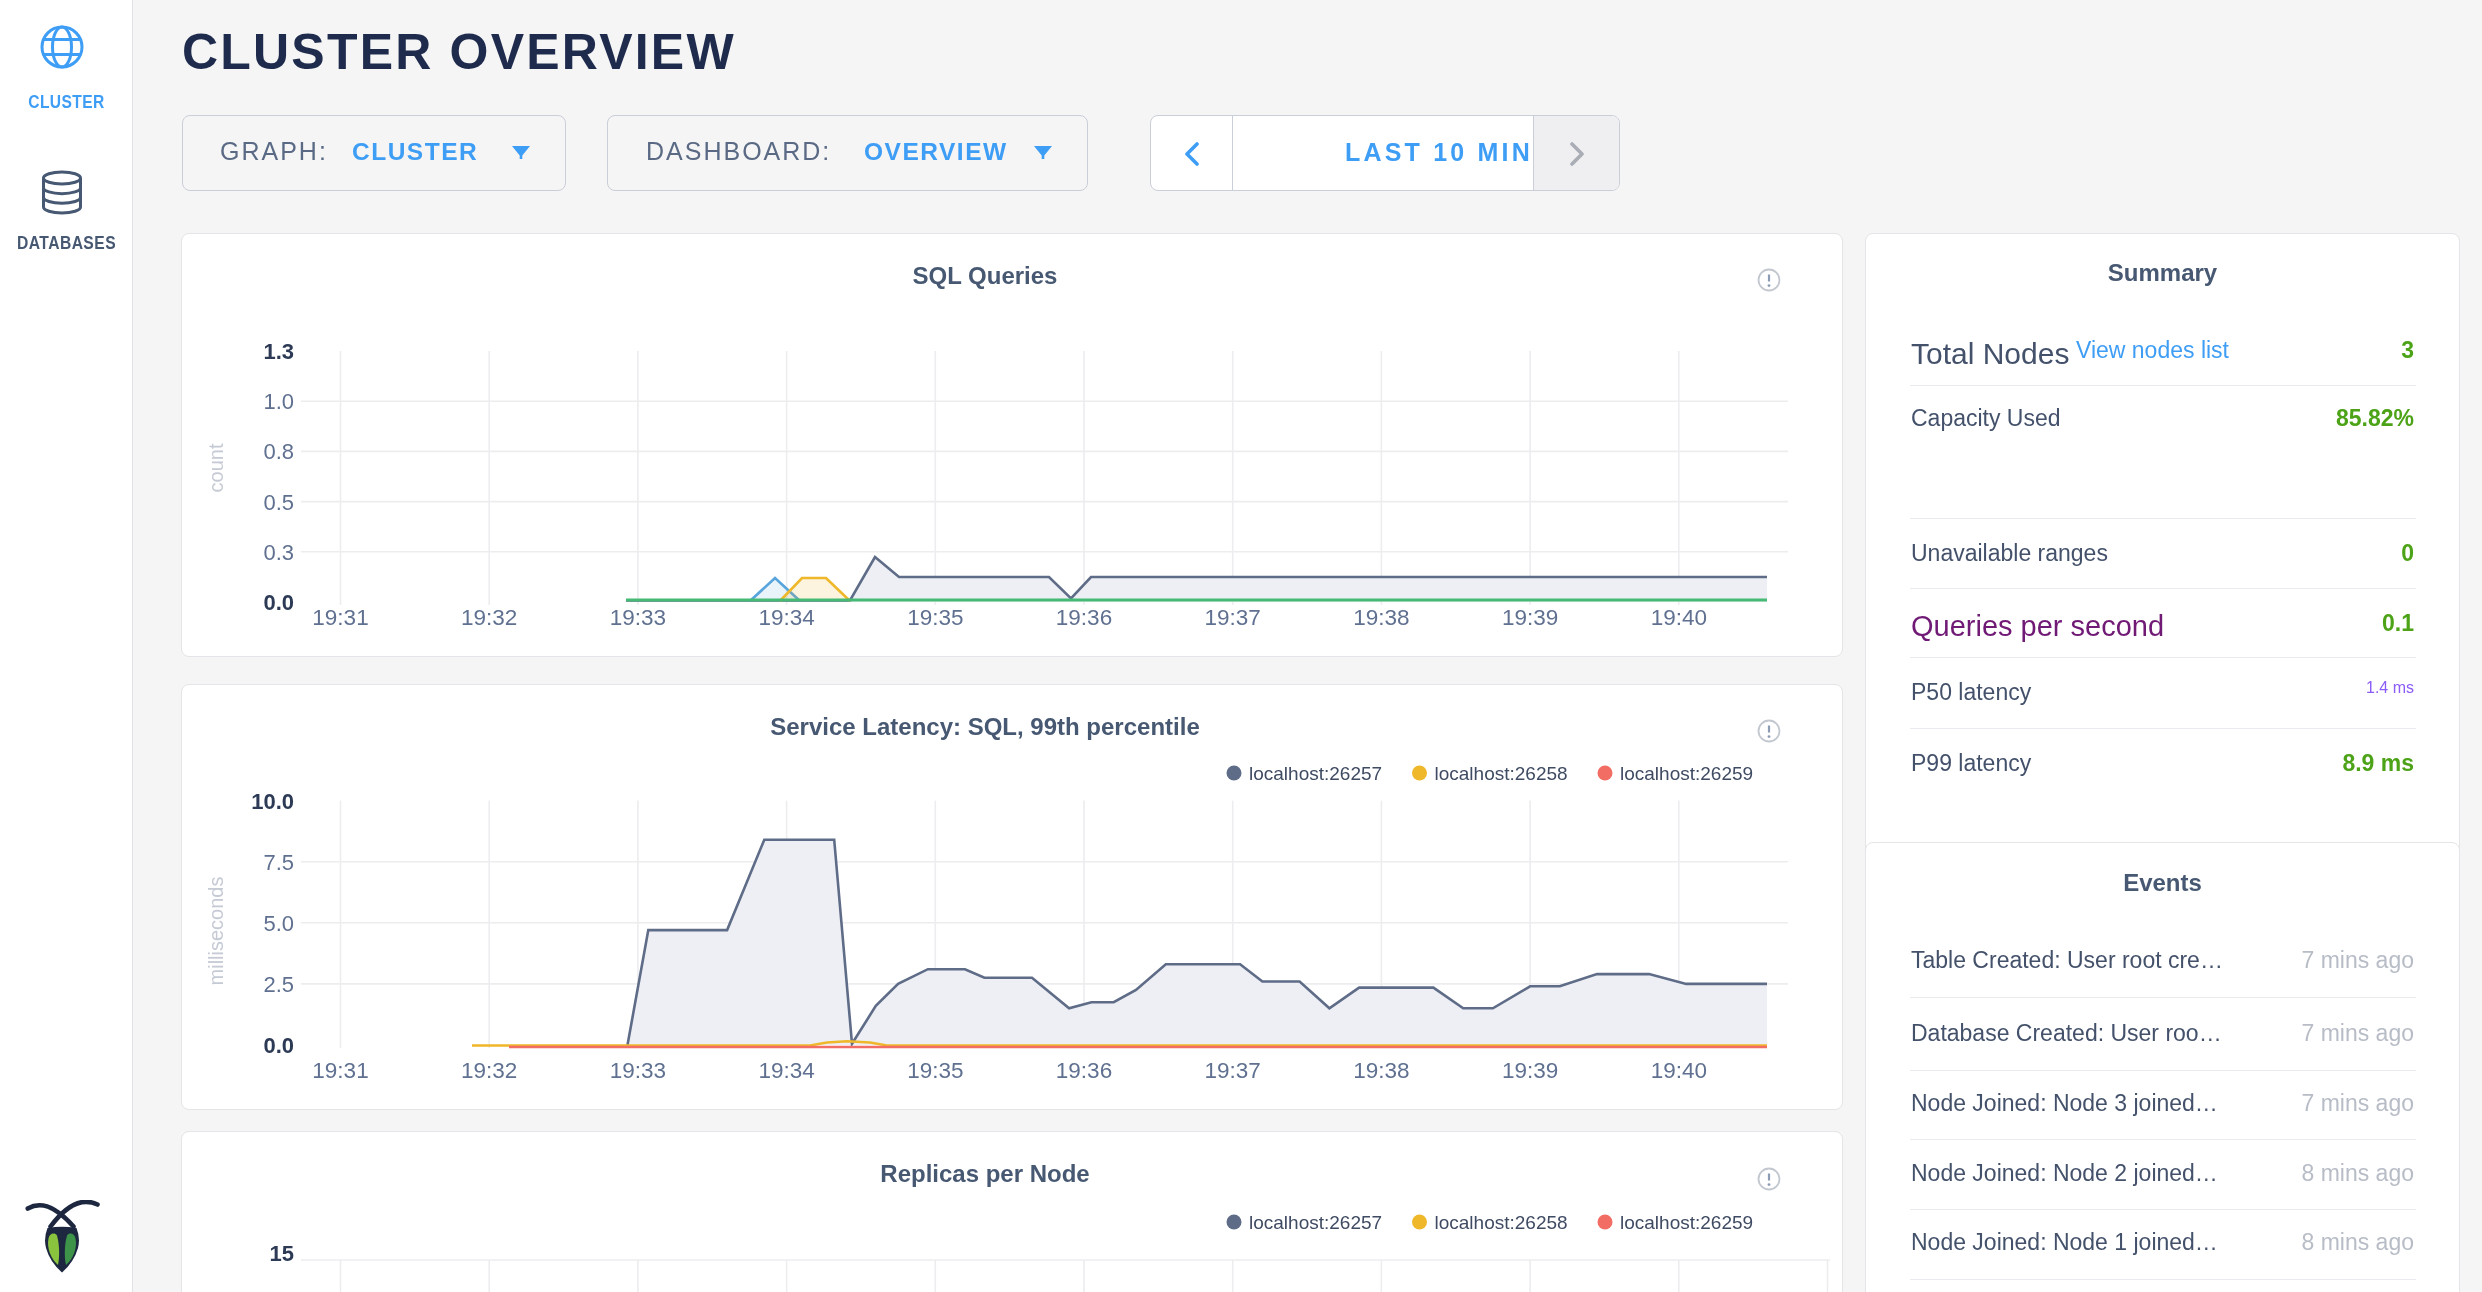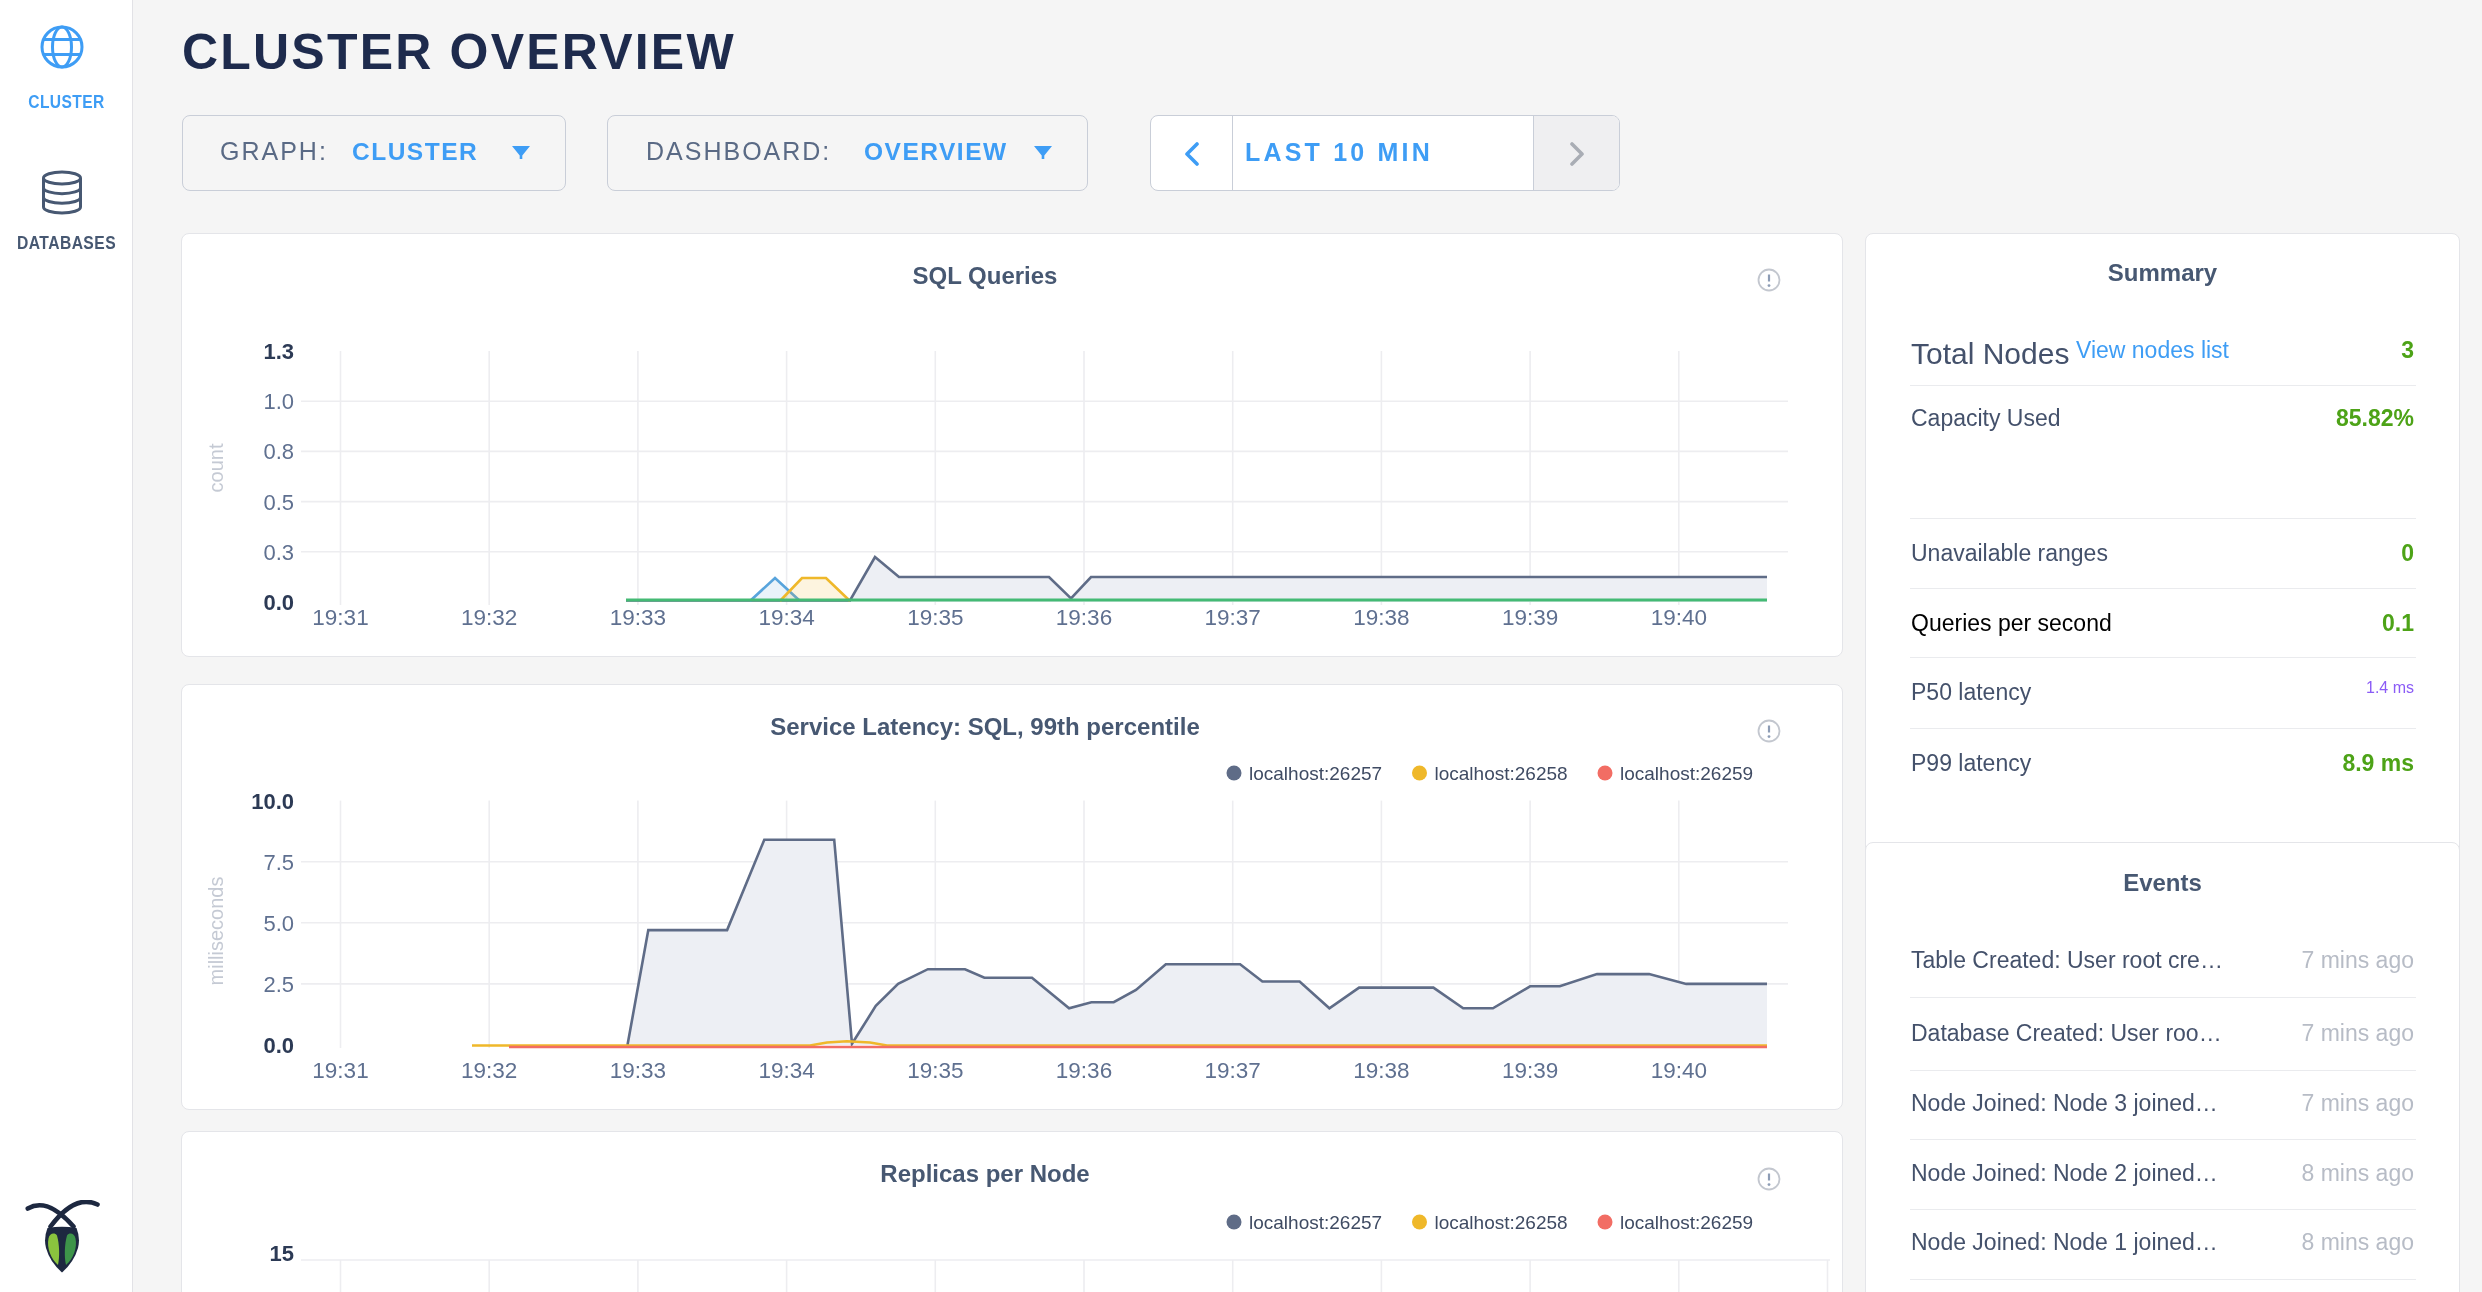--- a/index.html
+++ b/index.html
@@ -55,21 +55,21 @@
   <svg class="abs" style="right:35px;top:30px" width="18" height="14" viewBox="0 0 18 14">
       <path d="M0,0 L18,0 L10.3,9.5 L10.3,13 L7.7,13 L7.7,9.5 Z" fill="#3e9df5"></path>
     </svg>
 </div>
 
 <div class="ctrl" style="left:1150px;top:115px;width:470px;height:76px;background:#fff;overflow:hidden">
   <div class="abs" style="left:0;top:0;width:82px;height:76px;border-right:1.6px solid #c9ced8"></div>
   <svg class="abs" style="left:33px;top:26px" width="16" height="24" viewBox="0 0 16 24">
       <polyline points="13,2 3,12 13,22" fill="none" stroke="#3e9df5" stroke-width="3.6" stroke-linecap="round" stroke-linejoin="round"></polyline>
     </svg>
-  <div class="abs" style="left:94px;top:22px;width:300px;text-align:left;font-size:25px;letter-spacing:3.2px;font-weight:bold;color:#3e9df5">LAST 10 MIN</div>
+  <div class="abs" style="left:82px;top:22px;width:300px;text-align:right;font-size:25px;letter-spacing:3.2px;font-weight:bold;color:#3e9df5">LAST 10 MIN</div>
   <div class="abs" style="left:382px;top:0;width:88px;height:76px;background:#efeff1;border-left:1.6px solid #c9ced8"></div>
   <svg class="abs" style="left:418px;top:26px" width="16" height="24" viewBox="0 0 16 24">
       <polyline points="3,2 13,12 3,22" fill="none" stroke="#a9adb5" stroke-width="3.6" stroke-linecap="round" stroke-linejoin="round"></polyline>
     </svg>
 </div>
 
 <div class="card" style="left:181px;top:233px;width:1662px;height:424px">
     <svg width="1662" height="424" viewBox="0 0 1662 424" style="position:absolute;left:0;top:0">
       <text x="0" y="0" font-size="20" fill="#c5cad4" text-anchor="middle" transform="translate(41,234) rotate(-90)">count</text>
       <text x="803" y="50" text-anchor="middle" font-size="24" font-weight="bold" fill="#475872">SQL Queries</text>
@@ -202,21 +202,21 @@
   <div style="position:absolute;left:45px;top:103px;font-size:30px;color:#44516b">Total Nodes</div>
     <div style="position:absolute;left:210px;top:103px;font-size:23px;color:#3e9df5">View nodes list</div>
     <div style="position:absolute;right:45px;top:103px;font-size:23px;font-weight:bold;color:#4da317">3</div>
     <div style="position:absolute;left:44px;right:43px;top:151px;border-top:1.6px solid #eaebee"></div>
     <div style="position:absolute;left:45px;top:171px;font-size:23px;color:#44516b">Capacity Used</div>
     <div style="position:absolute;right:45px;top:171px;font-size:23px;font-weight:bold;color:#4da317">85.82%</div>
     <div style="position:absolute;left:44px;right:43px;top:284px;border-top:1.6px solid #eaebee"></div>
     <div style="position:absolute;left:45px;top:306px;font-size:23px;color:#44516b">Unavailable ranges</div>
     <div style="position:absolute;right:45px;top:306px;font-size:23px;font-weight:bold;color:#4da317">0</div>
     <div style="position:absolute;left:44px;right:43px;top:354px;border-top:1.6px solid #eaebee"></div>
-    <div style="position:absolute;left:45px;top:376px;font-size:23px;color:#000000">Queries per second</div>
+    <div style="position:absolute;left:45px;top:376px;font-size:29px;color:#701a75">Queries per second</div>
     <div style="position:absolute;right:45px;top:376px;font-size:23px;font-weight:bold;color:#4da317">0.1</div>
     <div style="position:absolute;left:44px;right:43px;top:423px;border-top:1.6px solid #eaebee"></div>
     <div style="position:absolute;left:45px;top:445px;font-size:23px;color:#44516b">P50 latency</div>
     <div style="position:absolute;right:45px;top:445px;font-size:16px;font-weight:normal;color:#8b5cf6">1.4 ms</div>
     <div style="position:absolute;left:44px;right:43px;top:494px;border-top:1.6px solid #eaebee"></div>
     <div style="position:absolute;left:45px;top:516px;font-size:23px;color:#44516b">P99 latency</div>
     <div style="position:absolute;right:45px;top:516px;font-size:23px;font-weight:bold;color:#4da317">8.9 ms</div>
 </div>
 
 <div class="card" style="left:1865px;top:842px;width:595px;height:470px">

